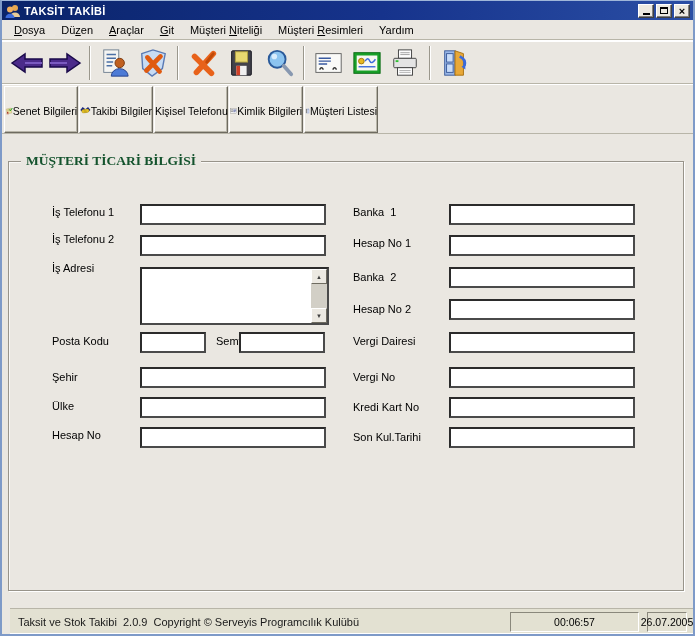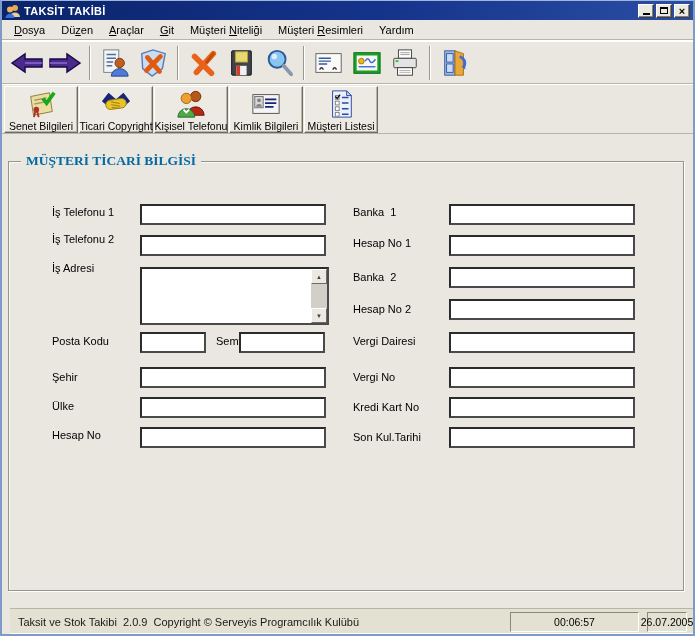--- a/index.html
+++ b/index.html
@@ -52,34 +52,34 @@
   
   .tabbar {
     position:absolute; top:84px; left:0; right:0; height:49px;
     background:#EAE7E1; display:flex; align-items:flex-start; padding:1px 0 0 2px; gap:1px;
     border-bottom:1px solid #B8B5A8; box-shadow:0 1px 0 #FFFFFF;
   }
   .tab {
     width:74px; height:47px; background:#EDEAE3;
     border:1px solid; border-color:#FFFFFF #6E6B60 #6E6B60 #FFFFFF;
     box-shadow:inset -1px -1px 0 #B8B5A8;
-    display:flex; flex-direction:column; align-items:center; justify-content:flex-start;
+    display:flex; flex-direction:row; align-items:center; justify-content:flex-start;
     padding-top:2px; cursor:default;
   }
   .tab .tlabel { font-size:10.5px; margin-top:1px; white-space:nowrap; }
 
   
   .main { position:absolute; top:133px; left:0; right:0; bottom:26px; background:#EAE7E1; }
   .groupbox {
     position:absolute; left:6px; right:9px; top:27px; bottom:17px;
     border:1px solid #98948A; box-shadow:1px 1px 0 #FFFFFF, inset 1px 1px 0 rgba(255,255,255,.7);
   }
   .group-title {
     position:absolute; top:-9px; left:12px; padding:0 5px; background:#EAE7E1;
-    font-family:"Liberation Serif", serif; font-weight:bold; font-size:13.5px; color:#0369a1;
+    font-family:"Liberation Serif", serif; font-weight:bold; font-size:13.5px; color:#14532d;
     white-space:pre;
   }
   .lbl { position:absolute; white-space:pre; }
   .txt {
     position:absolute; height:21px; background:#FFFFFF;
     border:2px solid; border-color:#2B2B2B #4A4A4A #4A4A4A #2B2B2B;
     font-family:"Liberation Sans", sans-serif; font-size:11px; padding:0 3px; outline:none;
   }
   .lcol-in { left:131px; width:186px; }
   .rcol-in { left:440px; width:186px; }
@@ -257,21 +257,21 @@
     </div>
     <div class="tab">
       <svg width="30" height="30" viewBox="0 0 32 32">
         <path d="M1 13 L8 4 L16 11 L9 20 z" fill="#16247A"></path>
         <path d="M31 13 L24 4 L16 11 L23 20 z" fill="#16247A"></path>
         <g transform="rotate(-8 16 16)">
           <rect x="5" y="11" width="22" height="10" rx="5" fill="#E8C428" stroke="#9A7E10"></rect>
           <path d="M11 13 l9 3 M11 16 l9 3 M11 19 l8 2" stroke="#9A7E10" fill="none"></path>
         </g>
       </svg>
-      <span class="tlabel">Ticari Copyright</span>
+      <span class="tlabel">Takibi Bilgiler</span>
     </div>
     <div class="tab">
       <svg width="30" height="30" viewBox="0 0 32 32">
         <circle cx="21" cy="8" r="5.5" fill="#B85818" stroke="#6A2E08"></circle>
         <path d="M12 28 a9 9 0 0 1 18 0 z" fill="#B82810" stroke="#6A1404"></path>
         <circle cx="11" cy="10" r="5.5" fill="#F0A030" stroke="#9A6010"></circle>
         <path d="M2 30 a9 9 0 0 1 18 0 z" fill="#50A848" stroke="#266A22"></path>
         <path d="M8 22 l3 3 l3 -3" stroke="#FFFFFF" stroke-width="2" fill="none"></path>
       </svg>
       <span class="tlabel">Kişisel Telefonu</span>

